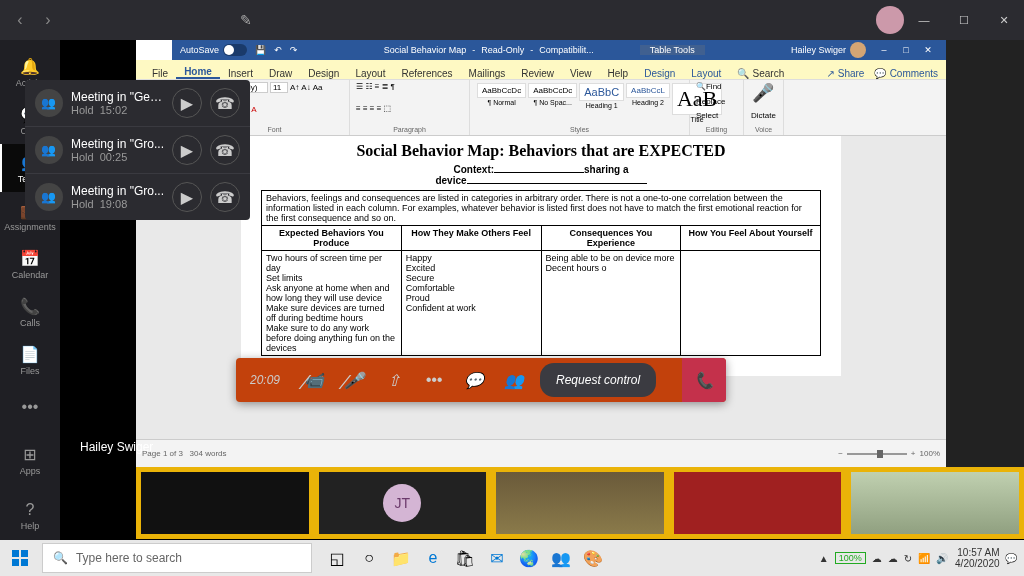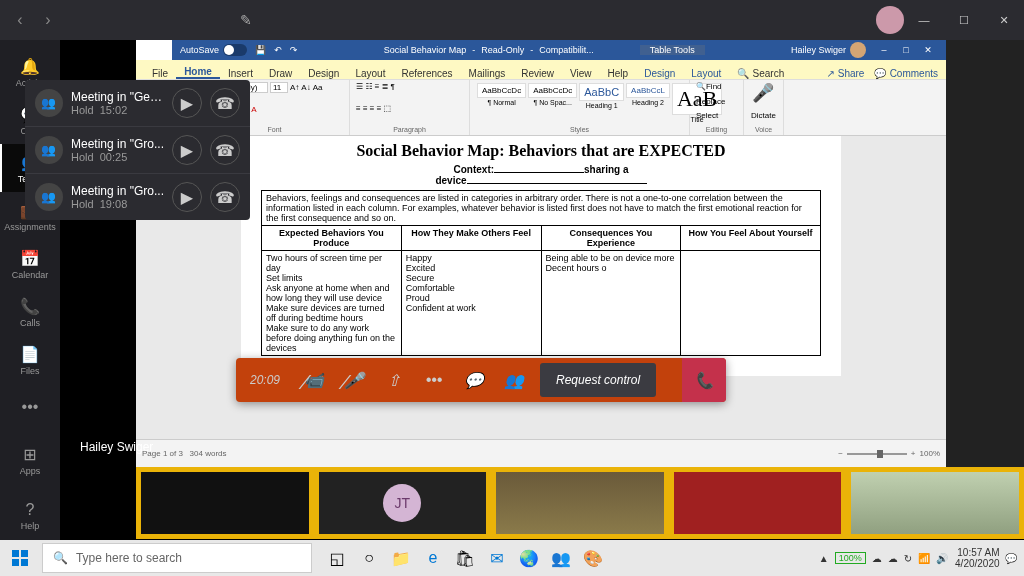--- a/index.html
+++ b/index.html
@@ -77,21 +77,21 @@
 .mcard-icon { width:28px; height:28px; border-radius:50%; background:#444; display:flex; align-items:center; justify-content:center; color:#ccc; font-size:12px; flex-shrink:0; }
 .mcard-text { flex:1; min-width:0; }
 .mcard-title { color:#fff; font-size:12px; white-space:nowrap; overflow:hidden; text-overflow:ellipsis; }
 .mcard-sub { color:#999; font-size:11px; }
 .mcard-btn { width:30px; height:30px; border:1px solid #555; border-radius:50%; display:flex; align-items:center; justify-content:center; color:#ccc; cursor:pointer; flex-shrink:0; }
 
 
 .call-bar { position:absolute; left:236px; top:358px; width:490px; height:44px; background:#c2410c; border-radius:4px; display:flex; align-items:center; z-index:6; box-shadow:0 2px 10px rgba(0,0,0,.4);font-style:italic; }
 .call-time { color:#ccc; font-size:12px; padding:0 14px; }
 .call-btn { width:40px; height:44px; display:flex; align-items:center; justify-content:center; color:#ccc; cursor:pointer; font-size:16px; }
-.req-ctrl { background:#3b3b41; color:#fff; padding:0 16px; height:34px; border-radius:3px; margin:0 6px; font-size:12px; display:flex; align-items:center; cursor:pointer; }
+.req-ctrl { background:#3b3b41; color:#fff; padding:0 16px; height:34px; border-radius:14px; margin:0 6px; font-size:12px; display:flex; align-items:center; cursor:pointer; }
 .hangup { background:#c4314b; width:44px; height:44px; border-radius:0 4px 4px 0; display:flex; align-items:center; justify-content:center; color:#fff; margin-left:auto; cursor:pointer; }
 
 
 .presenter { position:absolute; left:20px; top:400px; color:#fff; font-size:12px; z-index:4; }
 
 
 .video-strip { position:absolute; left:76px; right:0; top:427px; height:72px; background:#000; display:flex; }
 .vtile { flex:1; border:5px solid #eab308; position:relative; display:flex; align-items:center; justify-content:center; }
 .vtile.blank-v { background:#111; }
 .vtile.avatar-v { background:#222; }

